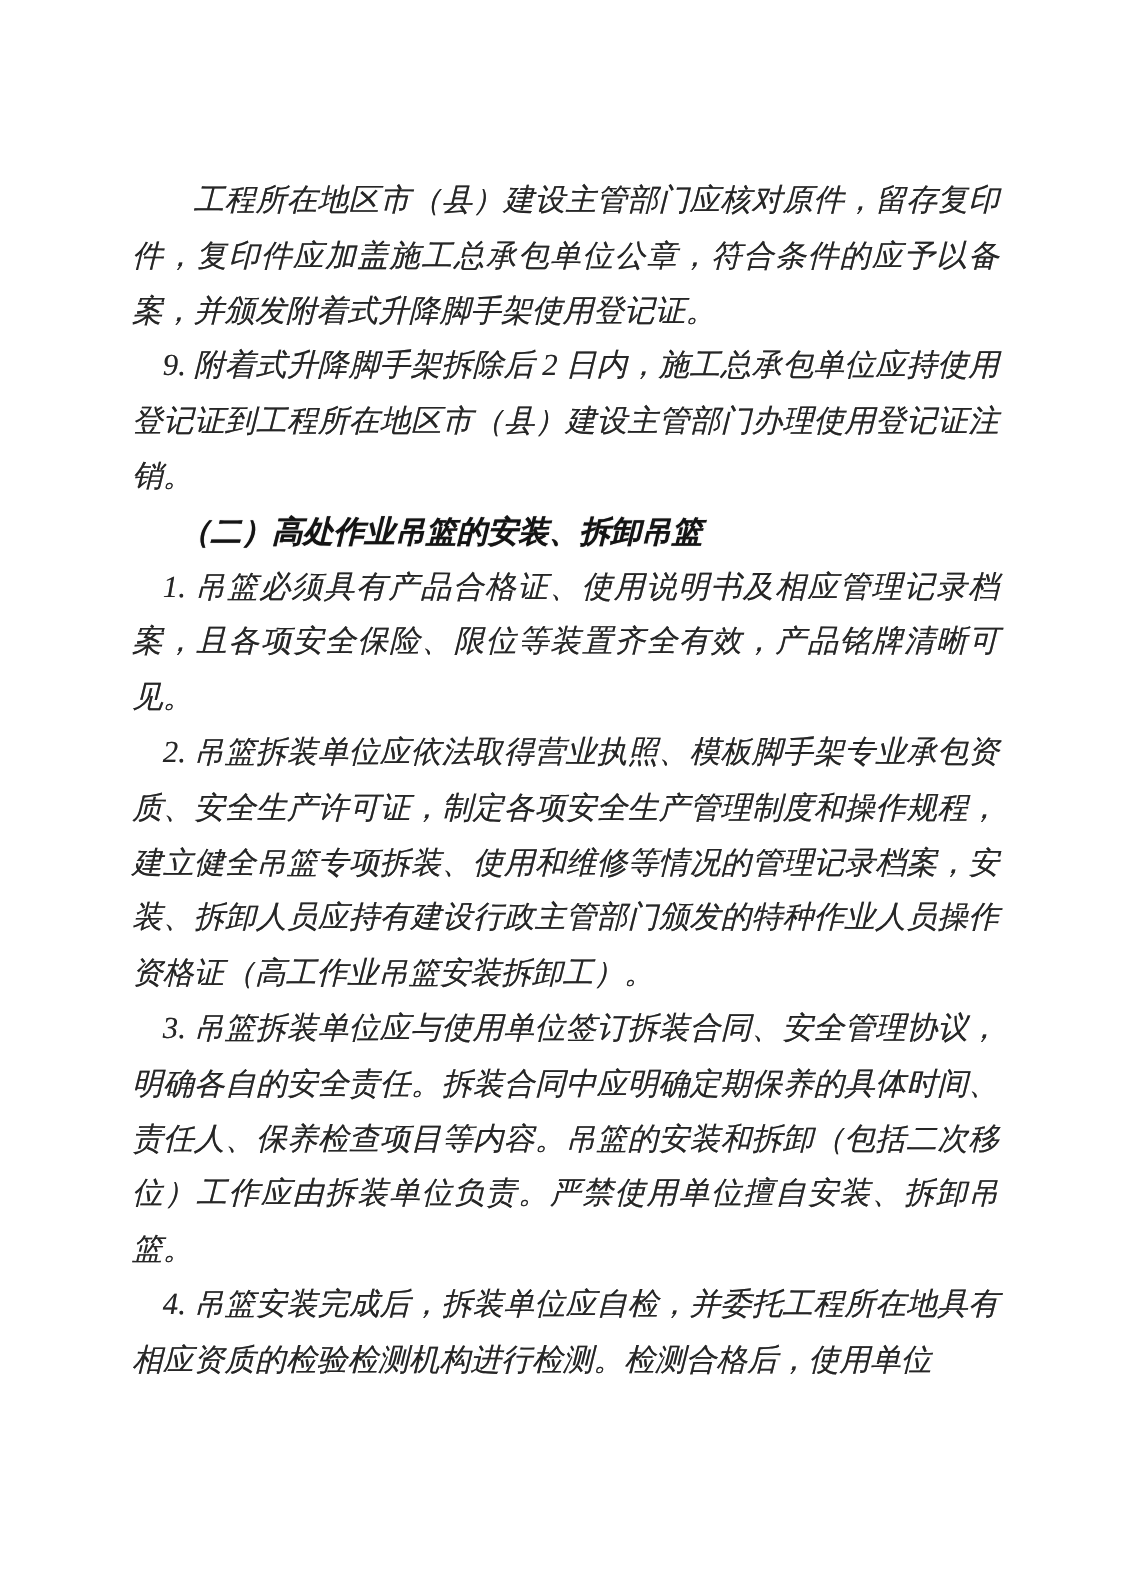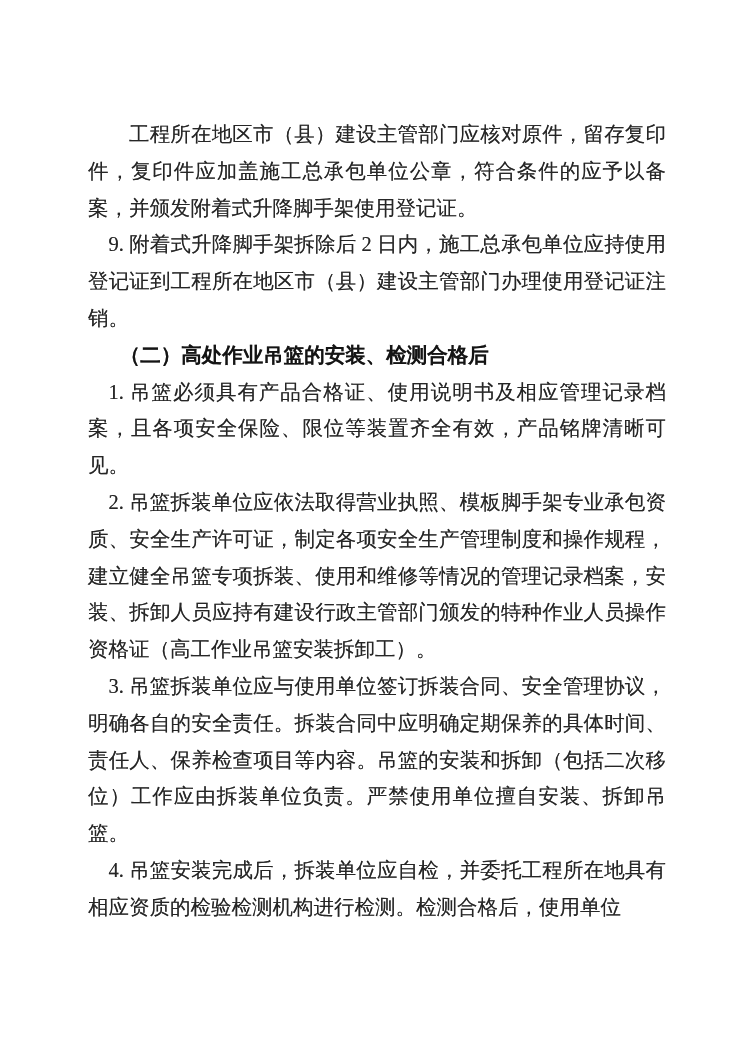--- a/index.html
+++ b/index.html
@@ -9,20 +9,21 @@
     background: #ffffff;
   }
   .page {
     position: relative;
     width: 750px;
     height: 932px;
     background: #ffffff;
     overflow: hidden;
     font-family: "Liberation Serif", "DejaVu Serif", serif;
     color: #232323;
+    font-style: italic;
   }
   .doc-body {
     position: absolute;
     left: 88px;
     top: 116px;
     width: 578px;
     font-size: 20.5px;
     line-height: 36.8px;
     text-align: justify;
     text-justify: inter-ideograph;
@@ -56,20 +57,20 @@
     white-space: pre;
   }
 </style>
 </head>
 <body>
 
 <div class="page">
   <main class="doc-body" id="doc-body">
       <p class="block paragraph">工程所在地区市（县）建设主管部门应核对原件，留存复印件，复印件应加盖施工总承包单位公章，符合条件的应予以备案，并颁发附着式升降脚手架使用登记证。</p>
       <p class="block numbered">9. 附着式升降脚手架拆除后 2 日内，施工总承包单位应持使用登记证到工程所在地区市（县）建设主管部门办理使用登记证注销。</p>
-      <p class="block heading">（二）高处作业吊篮的安装、检测合格后</p>
+      <p class="block heading">（二）高处作业吊篮的安装、拆卸吊篮</p>
       <p class="block numbered">1. 吊篮必须具有产品合格证、使用说明书及相应管理记录档案，且各项安全保险、限位等装置齐全有效，产品铭牌清晰可见。</p>
       <p class="block numbered">2. 吊篮拆装单位应依法取得营业执照、模板脚手架专业承包资质、安全生产许可证，制定各项安全生产管理制度和操作规程，建立健全吊篮专项拆装、使用和维修等情况的管理记录档案，安装、拆卸人员应持有建设行政主管部门颁发的特种作业人员操作资格证（高工作业吊篮安装拆卸工）。</p>
       <p class="block numbered">3. 吊篮拆装单位应与使用单位签订拆装合同、安全管理协议，明确各自的安全责任。拆装合同中应明确定期保养的具体时间、责任人、保养检查项目等内容。吊篮的安装和拆卸（包括二次移位）工作应由拆装单位负责。严禁使用单位擅自安装、拆卸吊篮。</p>
       <p class="block numbered">4. 吊篮安装完成后，拆装单位应自检，并委托工程所在地具有相应资质的检验检测机构进行检测。检测合格后，使用单位</p>
     </main>
   <footer class="page-number">— 4 —</footer>
 </div>
 
 </body></html>

